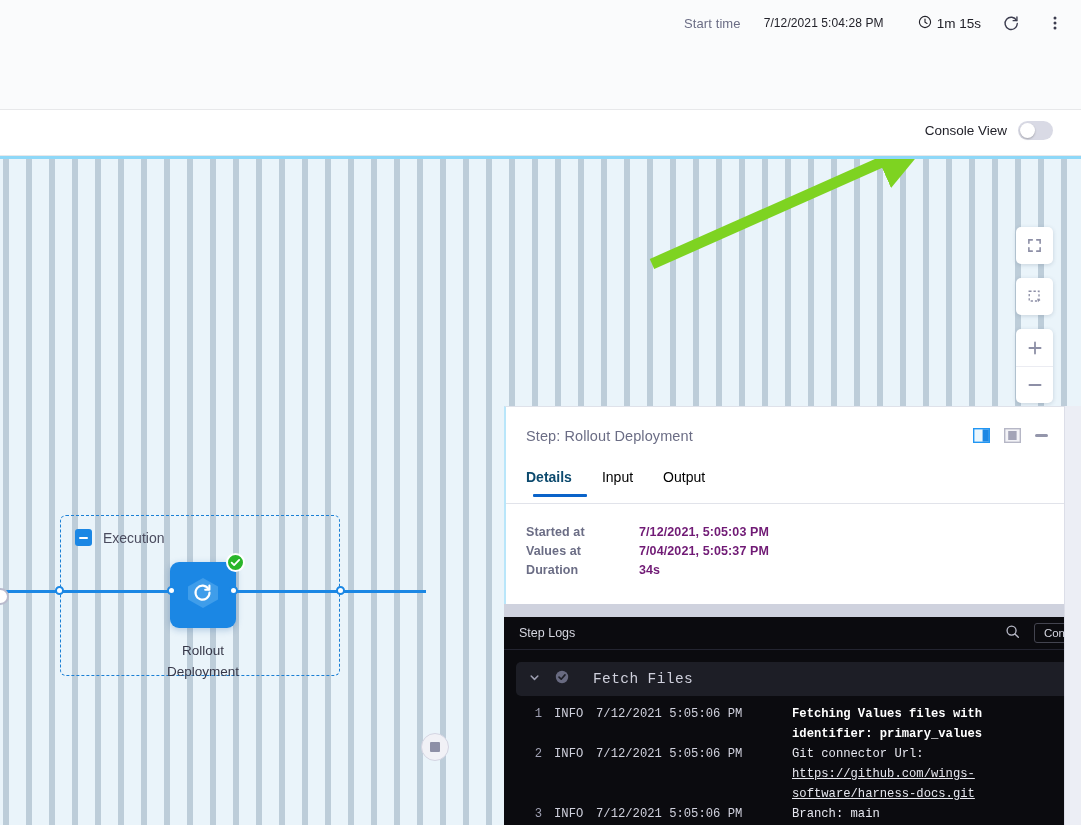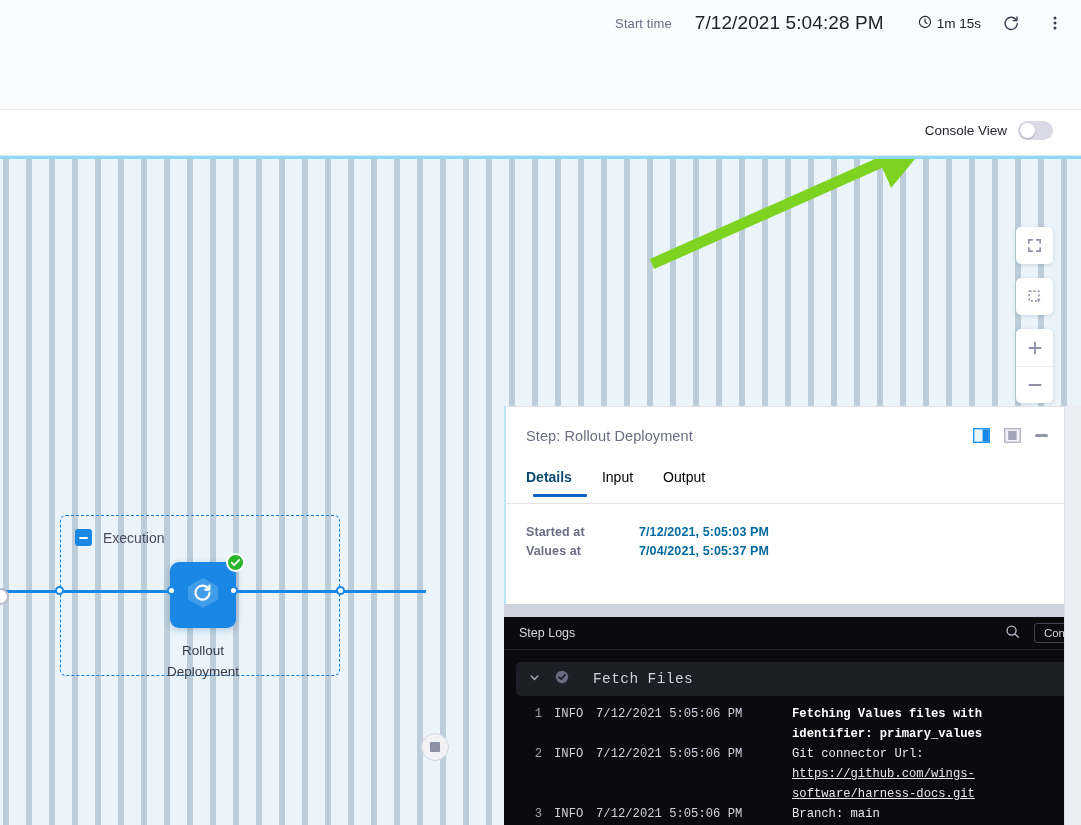--- a/index.html
+++ b/index.html
@@ -20,21 +20,21 @@
   .top-meta {
     position: absolute; right: 12px; top: 9px;
     display: flex; align-items: center; gap: 16px;
     height: 28px;
   }
   .meta-label {
     font-size: 13px; color: #6b6d85; letter-spacing: .1px;
     margin-right: 7px;
   }
   .meta-value {
-    font-size: 19px; color: #22222a; font-weight: 400; letter-spacing: .1px;
+    font-size: 12px; color: #22222a; font-weight: 400; letter-spacing: .1px;
   }
   .meta-duration {
     display: flex; align-items: center; gap: 5px;
     margin-left: 18px;
     font-size: 13.5px; color: #22222a;
   }
   .icon-btn-top {
     width: 28px; height: 28px; display: flex; align-items: center; justify-content: center;
     cursor: pointer; color: #4a4b5c;
   }
@@ -190,21 +190,21 @@
   .tab.active { color: #0c4a6e; font-weight: 600; }
   .tab.active::after {
     content: ""; position: absolute; left: 7px; right: 7px; bottom: 0;
     height: 3px; background: #0a63c9; border-radius: 1px;
   }
   .tab:first-child.active::after { left: 15px; right: 0px; }
 
   .detail-body { padding: 21px 0 0 20px; }
   .kv-row { display: flex; margin-bottom: 5px; }
   .kv-key { width: 113px; font-size: 12.5px; color: #6b6d85; font-weight: bold; letter-spacing: .1px; }
-  .kv-val { font-size: 12.5px; color: #0369a1; font-weight: bold; letter-spacing: .1px; }
+  .kv-val { font-size: 12.5px; color: #701a75; font-weight: bold; letter-spacing: .1px; }
 
   
   .log-panel {
     position: absolute; left: 504px; top: 617px; width: 634px; height: 208px;
     background: #0b0b0f; z-index: 11; overflow: hidden;
   }
   .log-head {
     position: relative; height: 33px; border-bottom: 1px solid #232430;
     display: flex; align-items: center;
   }
@@ -426,20 +426,24 @@
 
     <div class="detail-body">
       <div class="kv-row">
         <span class="kv-key">Started at</span>
         <span class="kv-val">7/12/2021, 5:05:03 PM</span>
       </div>
       <div class="kv-row">
         <span class="kv-key">Values at</span>
         <span class="kv-val">7/04/2021, 5:05:37 PM</span>
       </div>
+      <div class="kv-row">
+        <span class="kv-key">Duration</span>
+        <span class="kv-val">34s</span>
+      </div>
     </div>
   </div>
 
   <div class="hdiv"></div>
 
   <div class="log-panel">
     <div class="log-head">
       <span class="log-head-title">Step Logs</span>
       <span class="log-head-actions">
         <span class="log-search">

